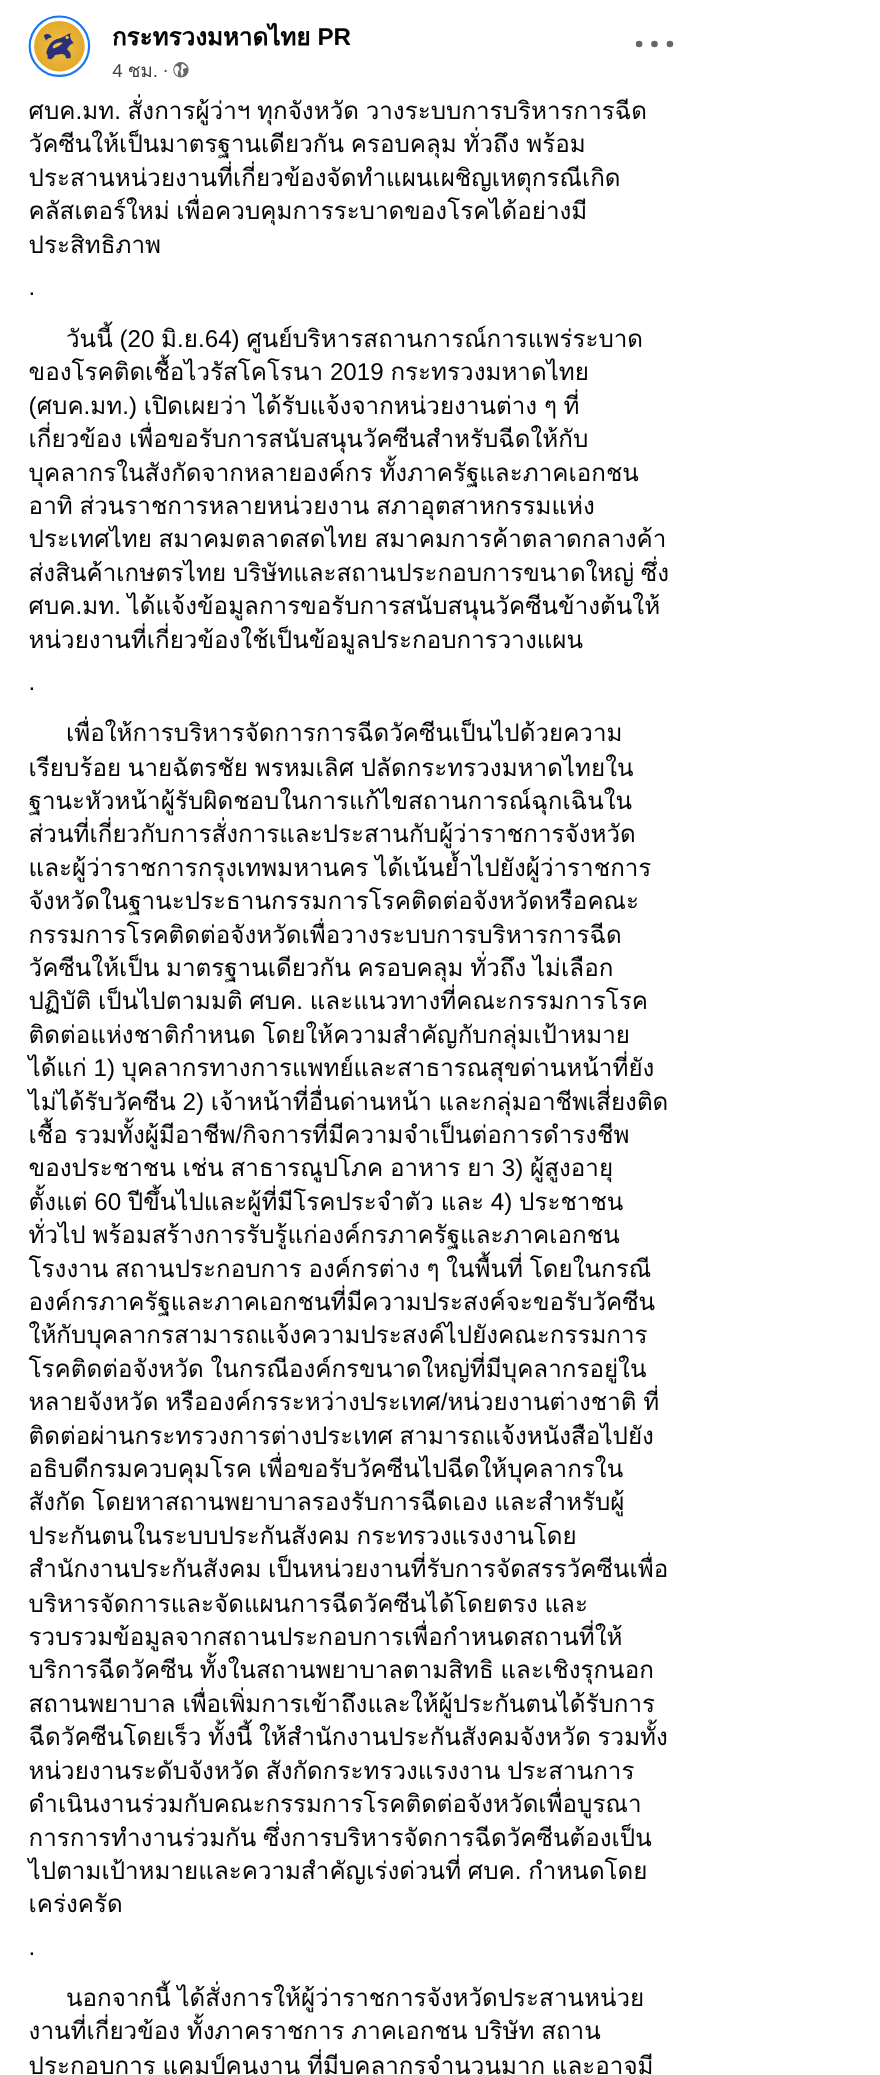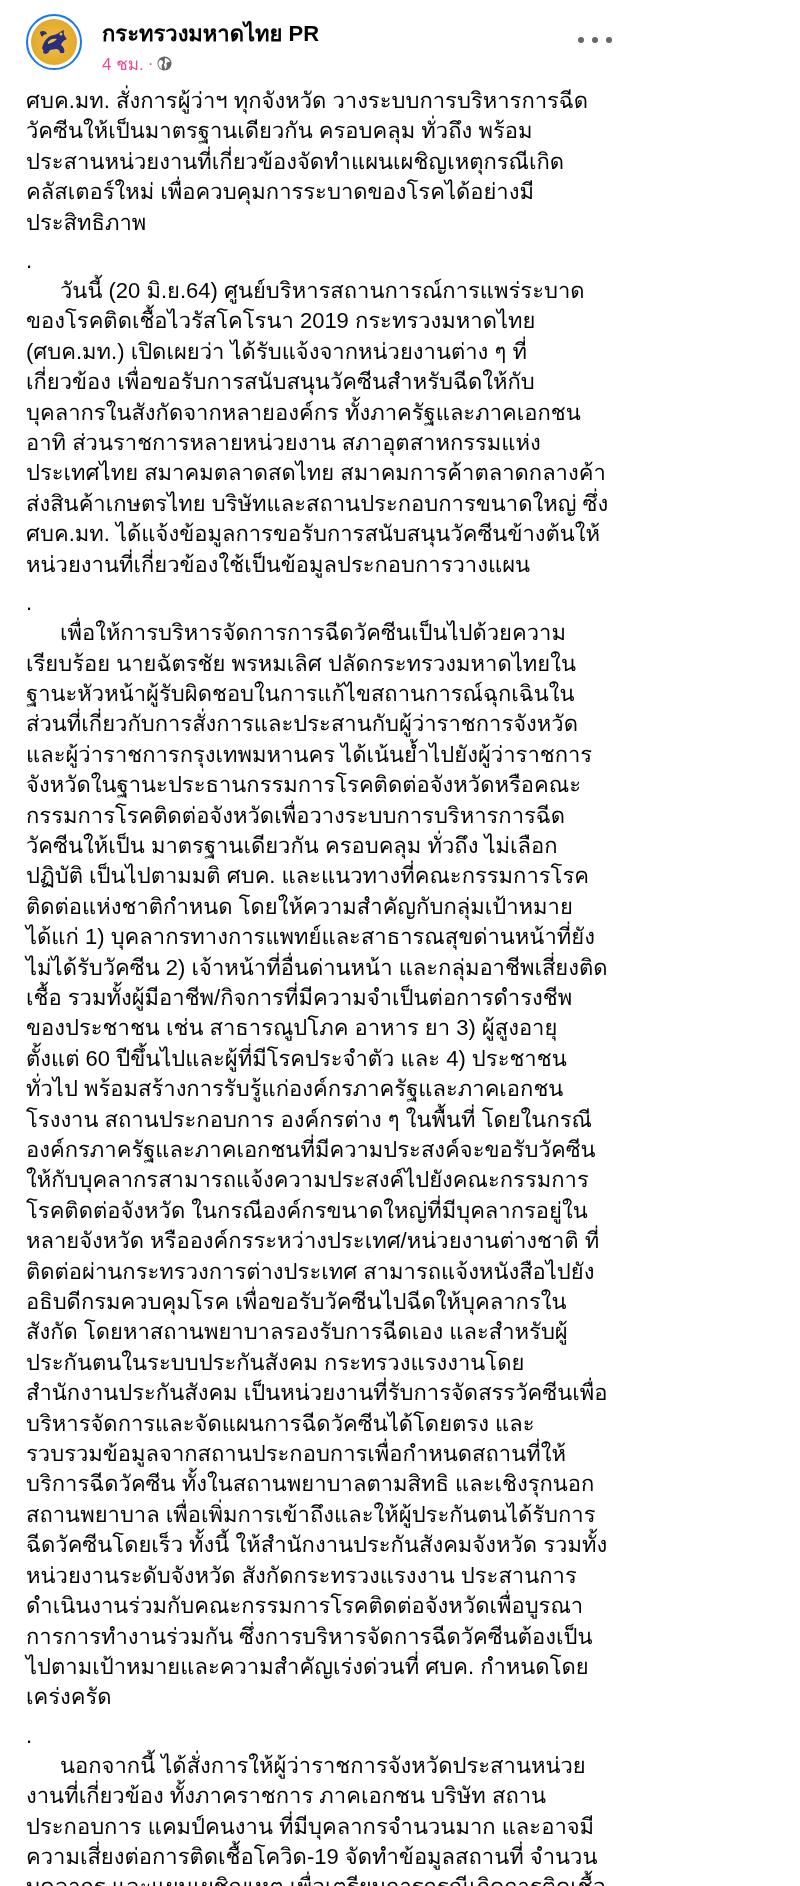--- a/index.html
+++ b/index.html
@@ -23,41 +23,41 @@
       display: flex; align-items: center; justify-content: center;
       overflow: hidden;
     }
     .page-name {
       position: absolute; left: 102px; top: 16px;
       font-size: 22px; font-weight: bold; color: #050505;
       letter-spacing: 0px;
     }
     .meta {
       position: absolute; left: 102px; top: 50px;
-      font-size: 17px; color: #ec4899;
+      font-size: 17px; color: #404040;
       display: flex; align-items: center; gap: 4px;
     }
     .globe { display: inline-block; width: 15px; height: 15px; }
     .more-button {
       position: absolute; right: 22px; top: 30px;
       width: 34px; height: 20px;
       display: flex; align-items: center; justify-content: space-between;
       cursor: pointer;
     }
     .more-button span {
       width: 6px; height: 6px; border-radius: 50%; background: #65676b;
       display: block;
     }
     .body-text {
       padding: 0 24px 0 26px;
       font-size: 22px; line-height: 30.4px;
       color: #050505;
     }
     .para { margin: 0; white-space: normal; }
-    .indent { text-indent: 34px; }
+    .indent { text-indent: 34px; margin-top: 17px; }
     .dot-line { margin: 8px 0 0 0; height: 30px; line-height: 30px; }
     .title-para { margin-top: 6px; }
     .signature { margin-top: 0; }
     .signature div { line-height: 30.4px; }
   </style>
 </head>
 <body>
 
 <div class="post">
   <div class="header">

